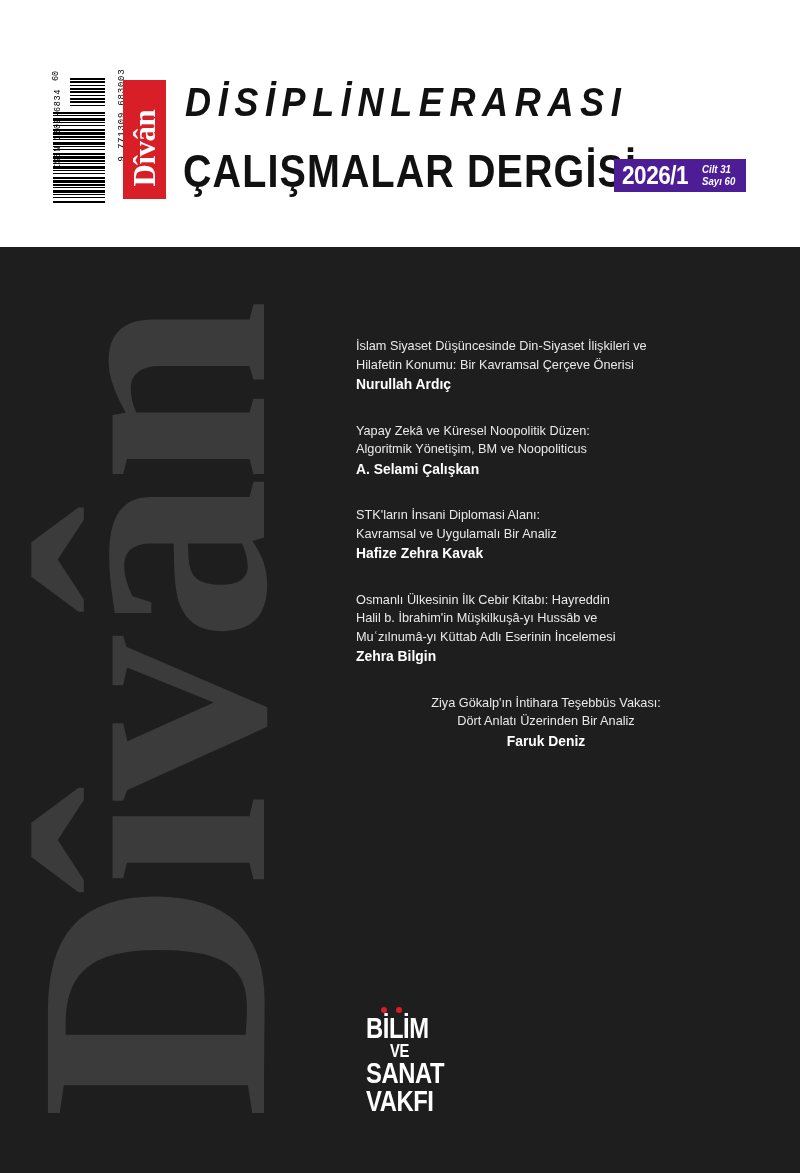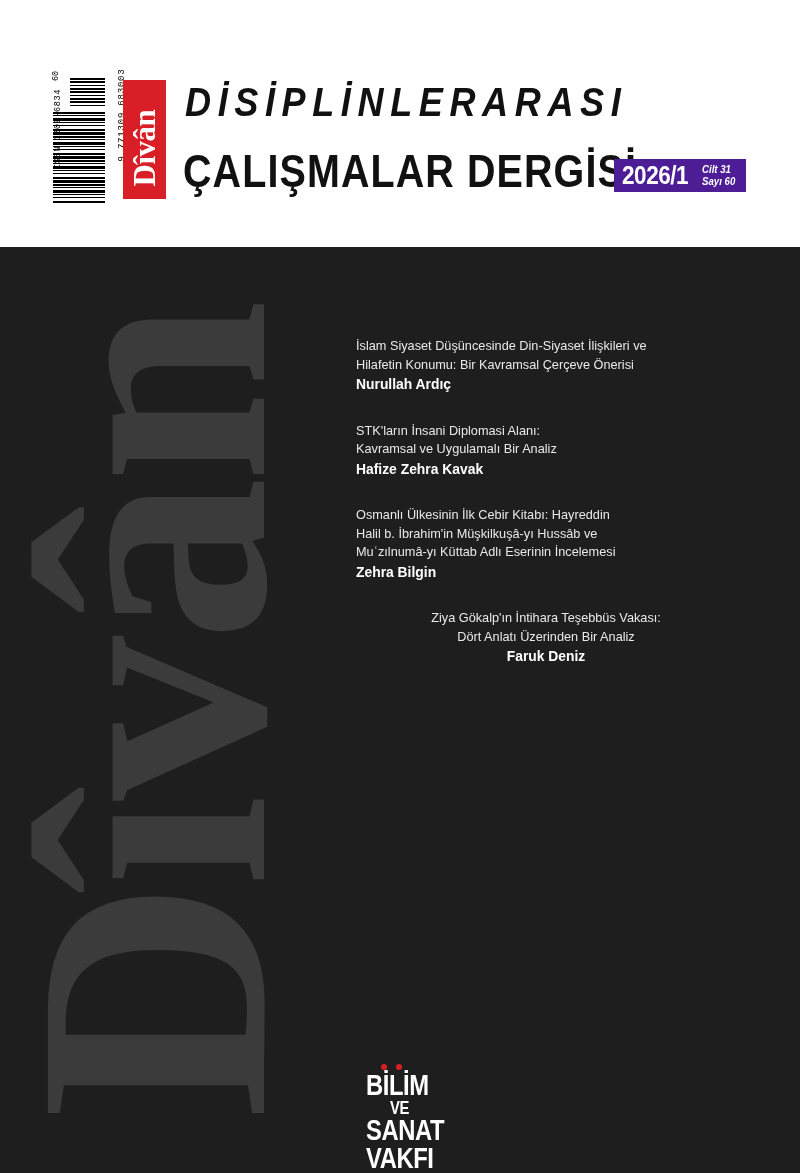--- a/index.html
+++ b/index.html
@@ -249,21 +249,21 @@
     margin-top: 1px;
     transform: scaleX(0.95);
     transform-origin: left top;
     font-family: "Liberation Sans Narrow", "Liberation Sans", sans-serif;
   }
 
   
   .publisher {
     position: absolute;
     left: 366px;
-    top: 817px;
+    top: 760px;
     width: 96px;
   }
   .pub-dots {
     position: absolute;
     left: 15px;
     top: 0px;
     width: 40px;
     height: 7px;
   }
   .pub-dots i {
@@ -323,20 +323,25 @@
 
   <div class="panel">
 
     <div class="watermark">Dîvân</div>
 
     <div class="toc">
         <div class="toc-entry">
           <div class="toc-title">İslam Siyaset Düşüncesinde Din-Siyaset İlişkileri ve</div>
           <div class="toc-title">Hilafetin Konumu: Bir Kavramsal Çerçeve Önerisi</div>
           <div class="toc-author">Nurullah Ardıç</div>
+        </div>
+        <div class="toc-entry">
+          <div class="toc-title">Yapay Zekâ ve Küresel Noopolitik Düzen:</div>
+          <div class="toc-title">Algoritmik Yönetişim, BM ve Noopoliticus</div>
+          <div class="toc-author">A. Selami Çalışkan</div>
         </div>
         <div class="toc-entry">
           <div class="toc-title">STK'ların İnsani Diplomasi Alanı:</div>
           <div class="toc-title">Kavramsal ve Uygulamalı Bir Analiz</div>
           <div class="toc-author">Hafize Zehra Kavak</div>
         </div>
         <div class="toc-entry">
           <div class="toc-title">Osmanlı Ülkesinin İlk Cebir Kitabı: Hayreddin</div>
           <div class="toc-title">Halil b. İbrahim'in Müşkilkuşâ-yı Hussâb ve</div>
           <div class="toc-title">Muʿzılnumâ-yı Küttab Adlı Eserinin İncelemesi</div>

